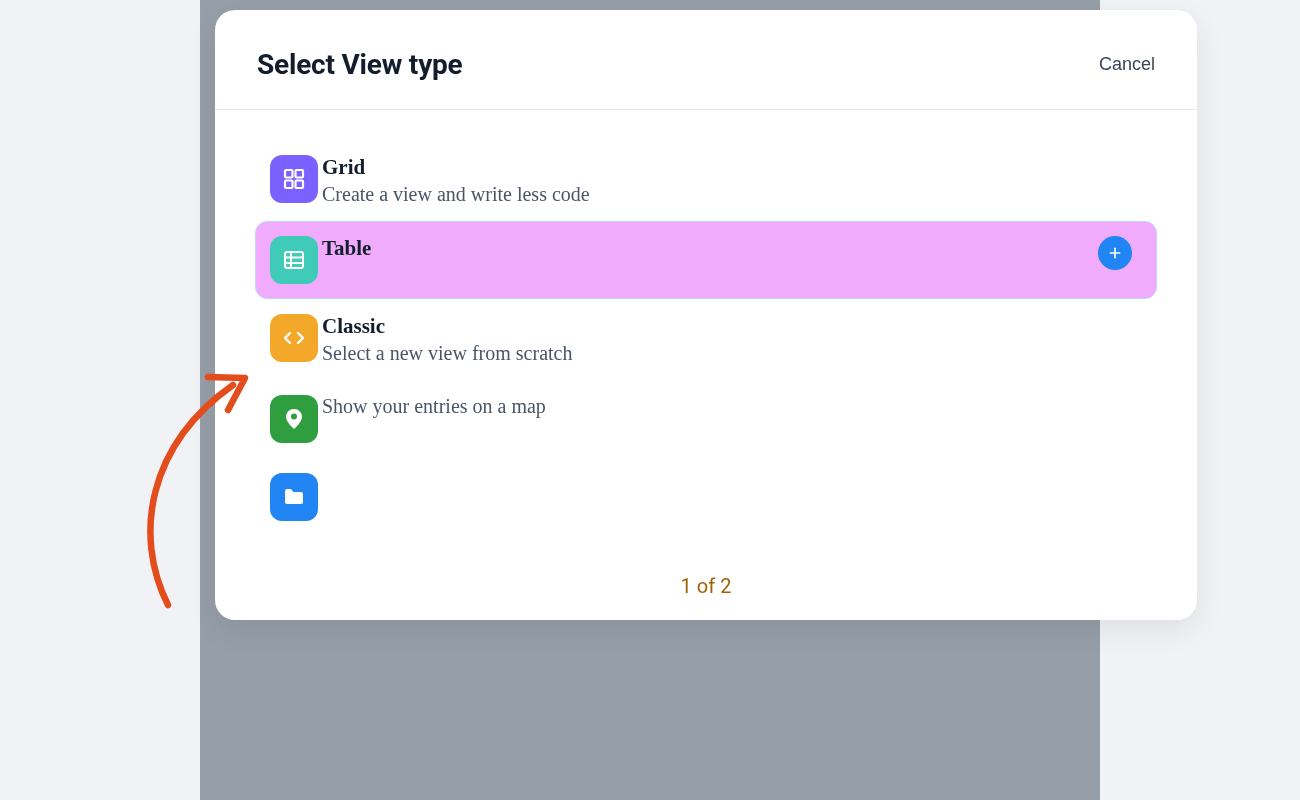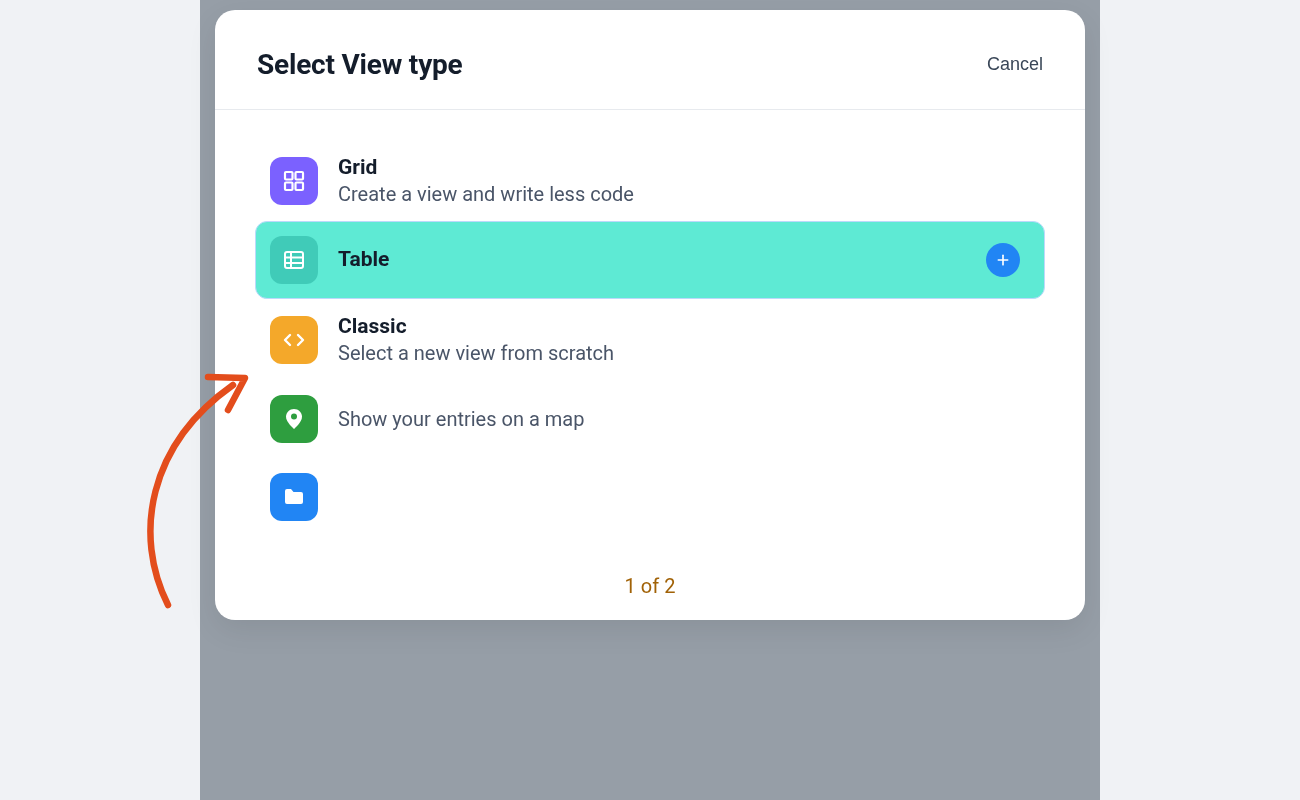--- a/index.html
+++ b/index.html
@@ -16,21 +16,21 @@
       left: 200px;
       top: 0;
       width: 900px;
       height: 800px;
       background: #969ea7;
     }
     .modal {
       position: absolute;
       left: 215px;
       top: 10px;
-      width: 870px;
+      width: 982px;
       background: #fff;
       border-radius: 20px;
       box-shadow: 0 10px 30px rgba(0,0,0,0.08);
       overflow: hidden;
     }
     .modal-header {
       display: flex;
       align-items: center;
       justify-content: space-between;
       padding: 38px 42px 28px 42px;
@@ -47,30 +47,31 @@
       color: #3a4758;
       background: none;
       border: none;
       cursor: pointer;
     }
     .options {
       padding: 30px 40px 10px 40px;
     }
     .option {
       display: flex;
-      align-items: center;
-      gap: 20px;
+      align-items: flex-start;
+      gap: 4px;
       padding: 14px 14px;
       border-radius: 12px;
       border: 1px solid transparent;
       cursor: pointer;
       min-height: 78px;
+      font-family: Liberation Serif, serif;
     }
     .option.selected {
-      background: #5eead4;
+      background: #f0abfc;
       border: 1px solid #bcd9fb;
     }
     .icon-box {
       width: 48px;
       height: 48px;
       border-radius: 12px;
       display: flex;
       align-items: center;
       justify-content: center;
       flex-shrink: 0;

